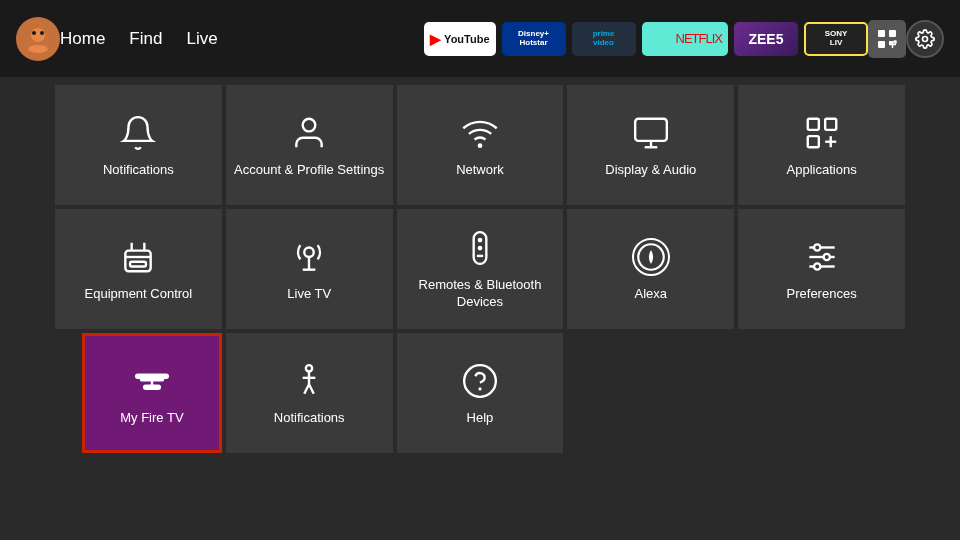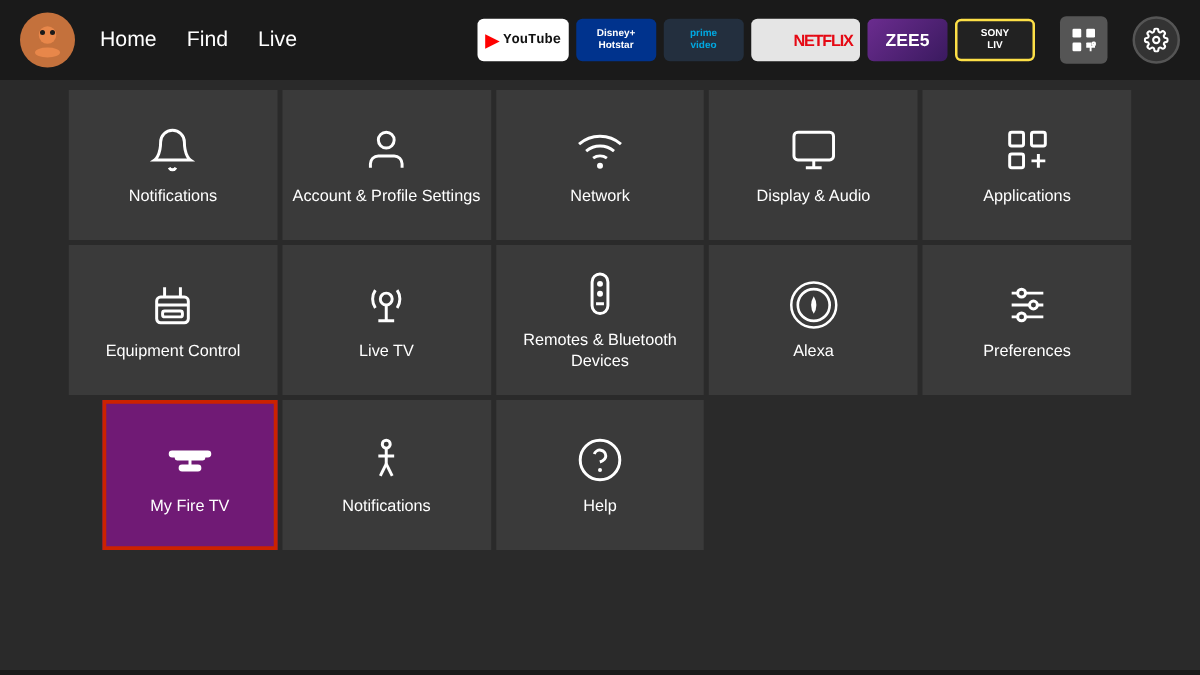--- a/index.html
+++ b/index.html
@@ -10,23 +10,22 @@
       font-family: 'Arial', sans-serif;
       overflow: hidden;
       color: white;
     }
 
     
     .top-nav {
       display: flex;
       align-items: center;
       background: #1a1a1a;
-      height: 64px;
+      height: 77px;
       padding: 0 16px;
-      gap: 20px;
     }
     .nav-logo {
       width: 44px;
       height: 44px;
       border-radius: 50%;
       background: #c4713c;
       display: flex;
       align-items: center;
       justify-content: center;
       flex-shrink: 0;
@@ -57,21 +56,21 @@
       justify-content: center;
       font-size: 11px;
       font-weight: bold;
       overflow: hidden;
       padding: 0 6px;
       min-width: 64px;
     }
     .app-youtube { background: white; color: red; font-size: 12px; }
     .app-disney { background: #00338d; color: white; font-size: 9px; }
     .app-prime { background: #232f3e; color: #00a8e1; font-size: 9px; }
-    .app-netflix { background: #e5e5e5; color: #e50914; font-weight: 700; font-size: 13px; letter-spacing: -1px; padding-left: 34px; }
+    .app-netflix { background: #5eead4; color: #e50914; font-weight: 400; font-size: 13px; letter-spacing: -1px; padding-left: 34px; }
     .app-zee5 { background: #6b2c8f; color: white; font-size: 11px; }
     .app-sony { background: #1a1a1a; border: 1px solid #555; color: white; font-size: 9px; }
     .nav-grid-btn {
       width: 38px;
       height: 38px;
       background: #555;
       border-radius: 5px;
       display: flex;
       align-items: center;
       justify-content: center;
@@ -170,21 +169,21 @@
   </div>
 
   <div class="nav-links">
     <a class="nav-link">Home</a>
     <a class="nav-link">Find</a>
     <a class="nav-link">Live</a>
   </div>
 
   <div class="nav-apps">
     <div class="app-badge app-youtube">
-      <span style="color:red;font-size:14px;">▶</span>&nbsp;<span style="color:#111;font-weight:bold;font-size:11px;font-family:Liberation Mono, monospace;">YouTube</span>
+      <span style="color:red;font-size:14px;">▶</span>&nbsp;<span style="color:#111;font-weight:bold;font-size:11px;">YouTube</span>
     </div>
     <div class="app-badge app-disney" style="font-size:8px; line-height:1.1; text-align:center;">
       <span>Disney+<br>Hotstar</span>
     </div>
     <div class="app-badge app-prime" style="font-size:8px; color:#00a8e1; line-height:1.1; text-align:center;">
       <span>prime<br>video</span>
     </div>
     <div class="app-badge app-netflix">NETFLIX</div>
     <div class="app-badge app-zee5" style="background:linear-gradient(135deg,#6b2c8f,#3a1a5f);">
       <span style="font-size:14px;font-weight:bold;">ZEE5</span>

